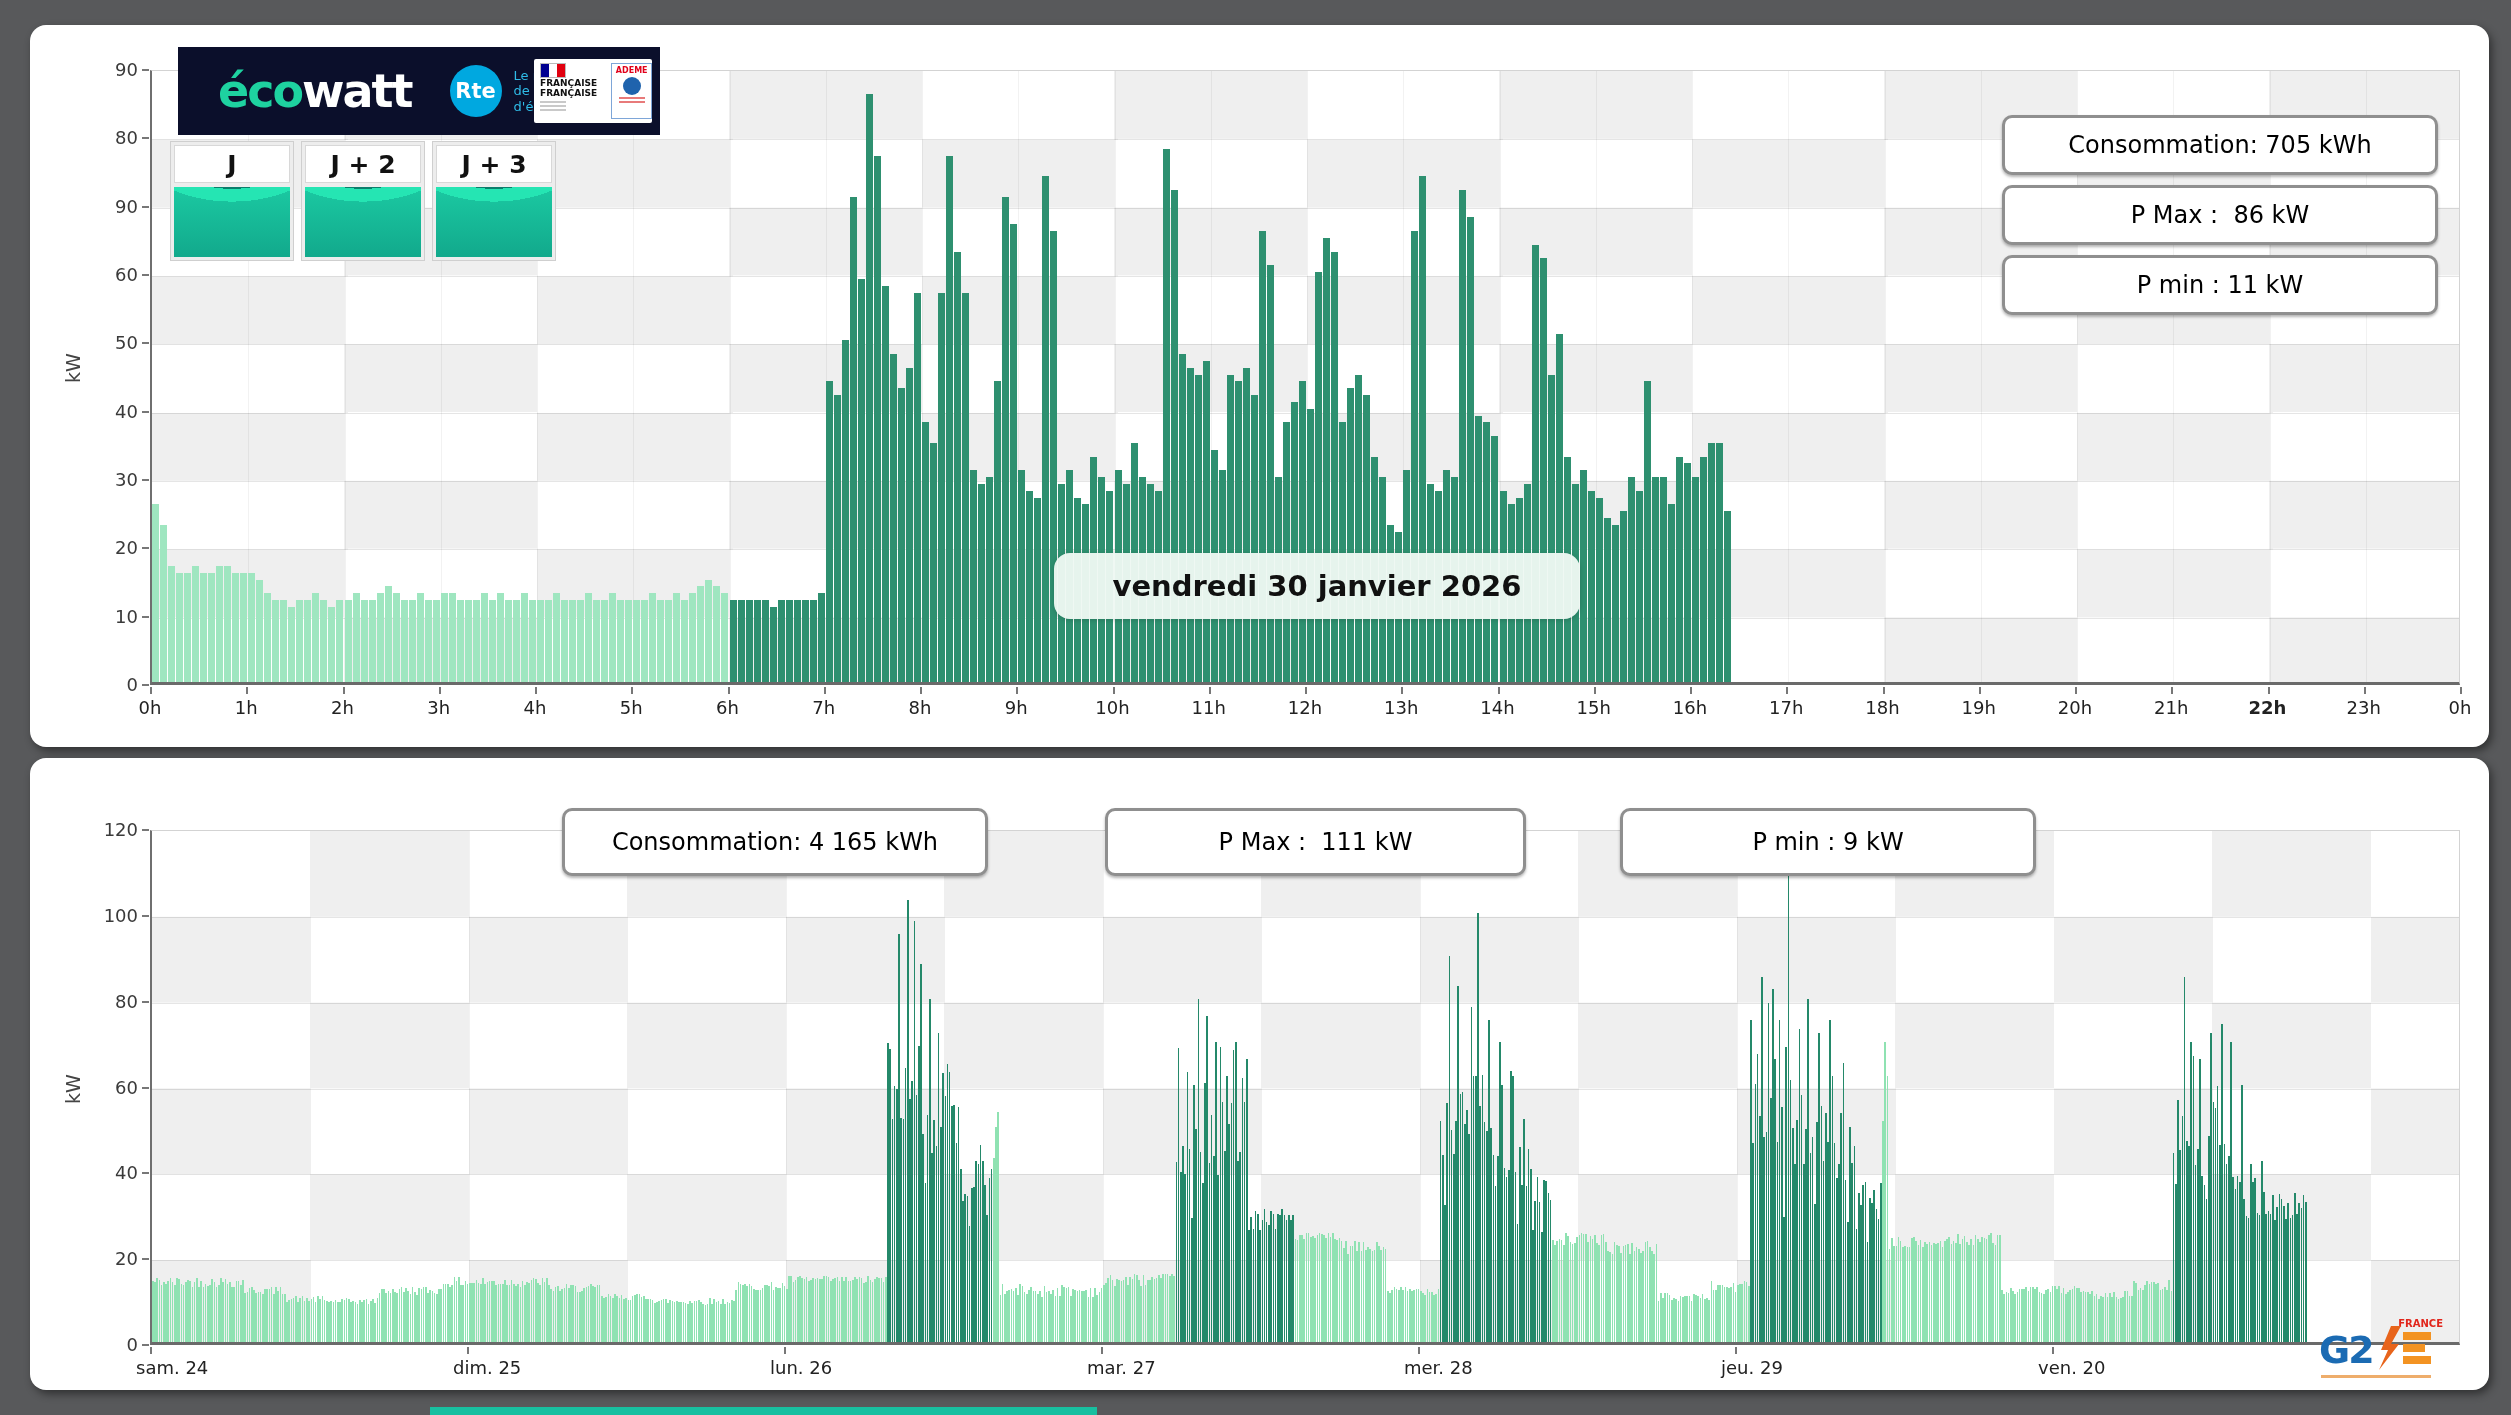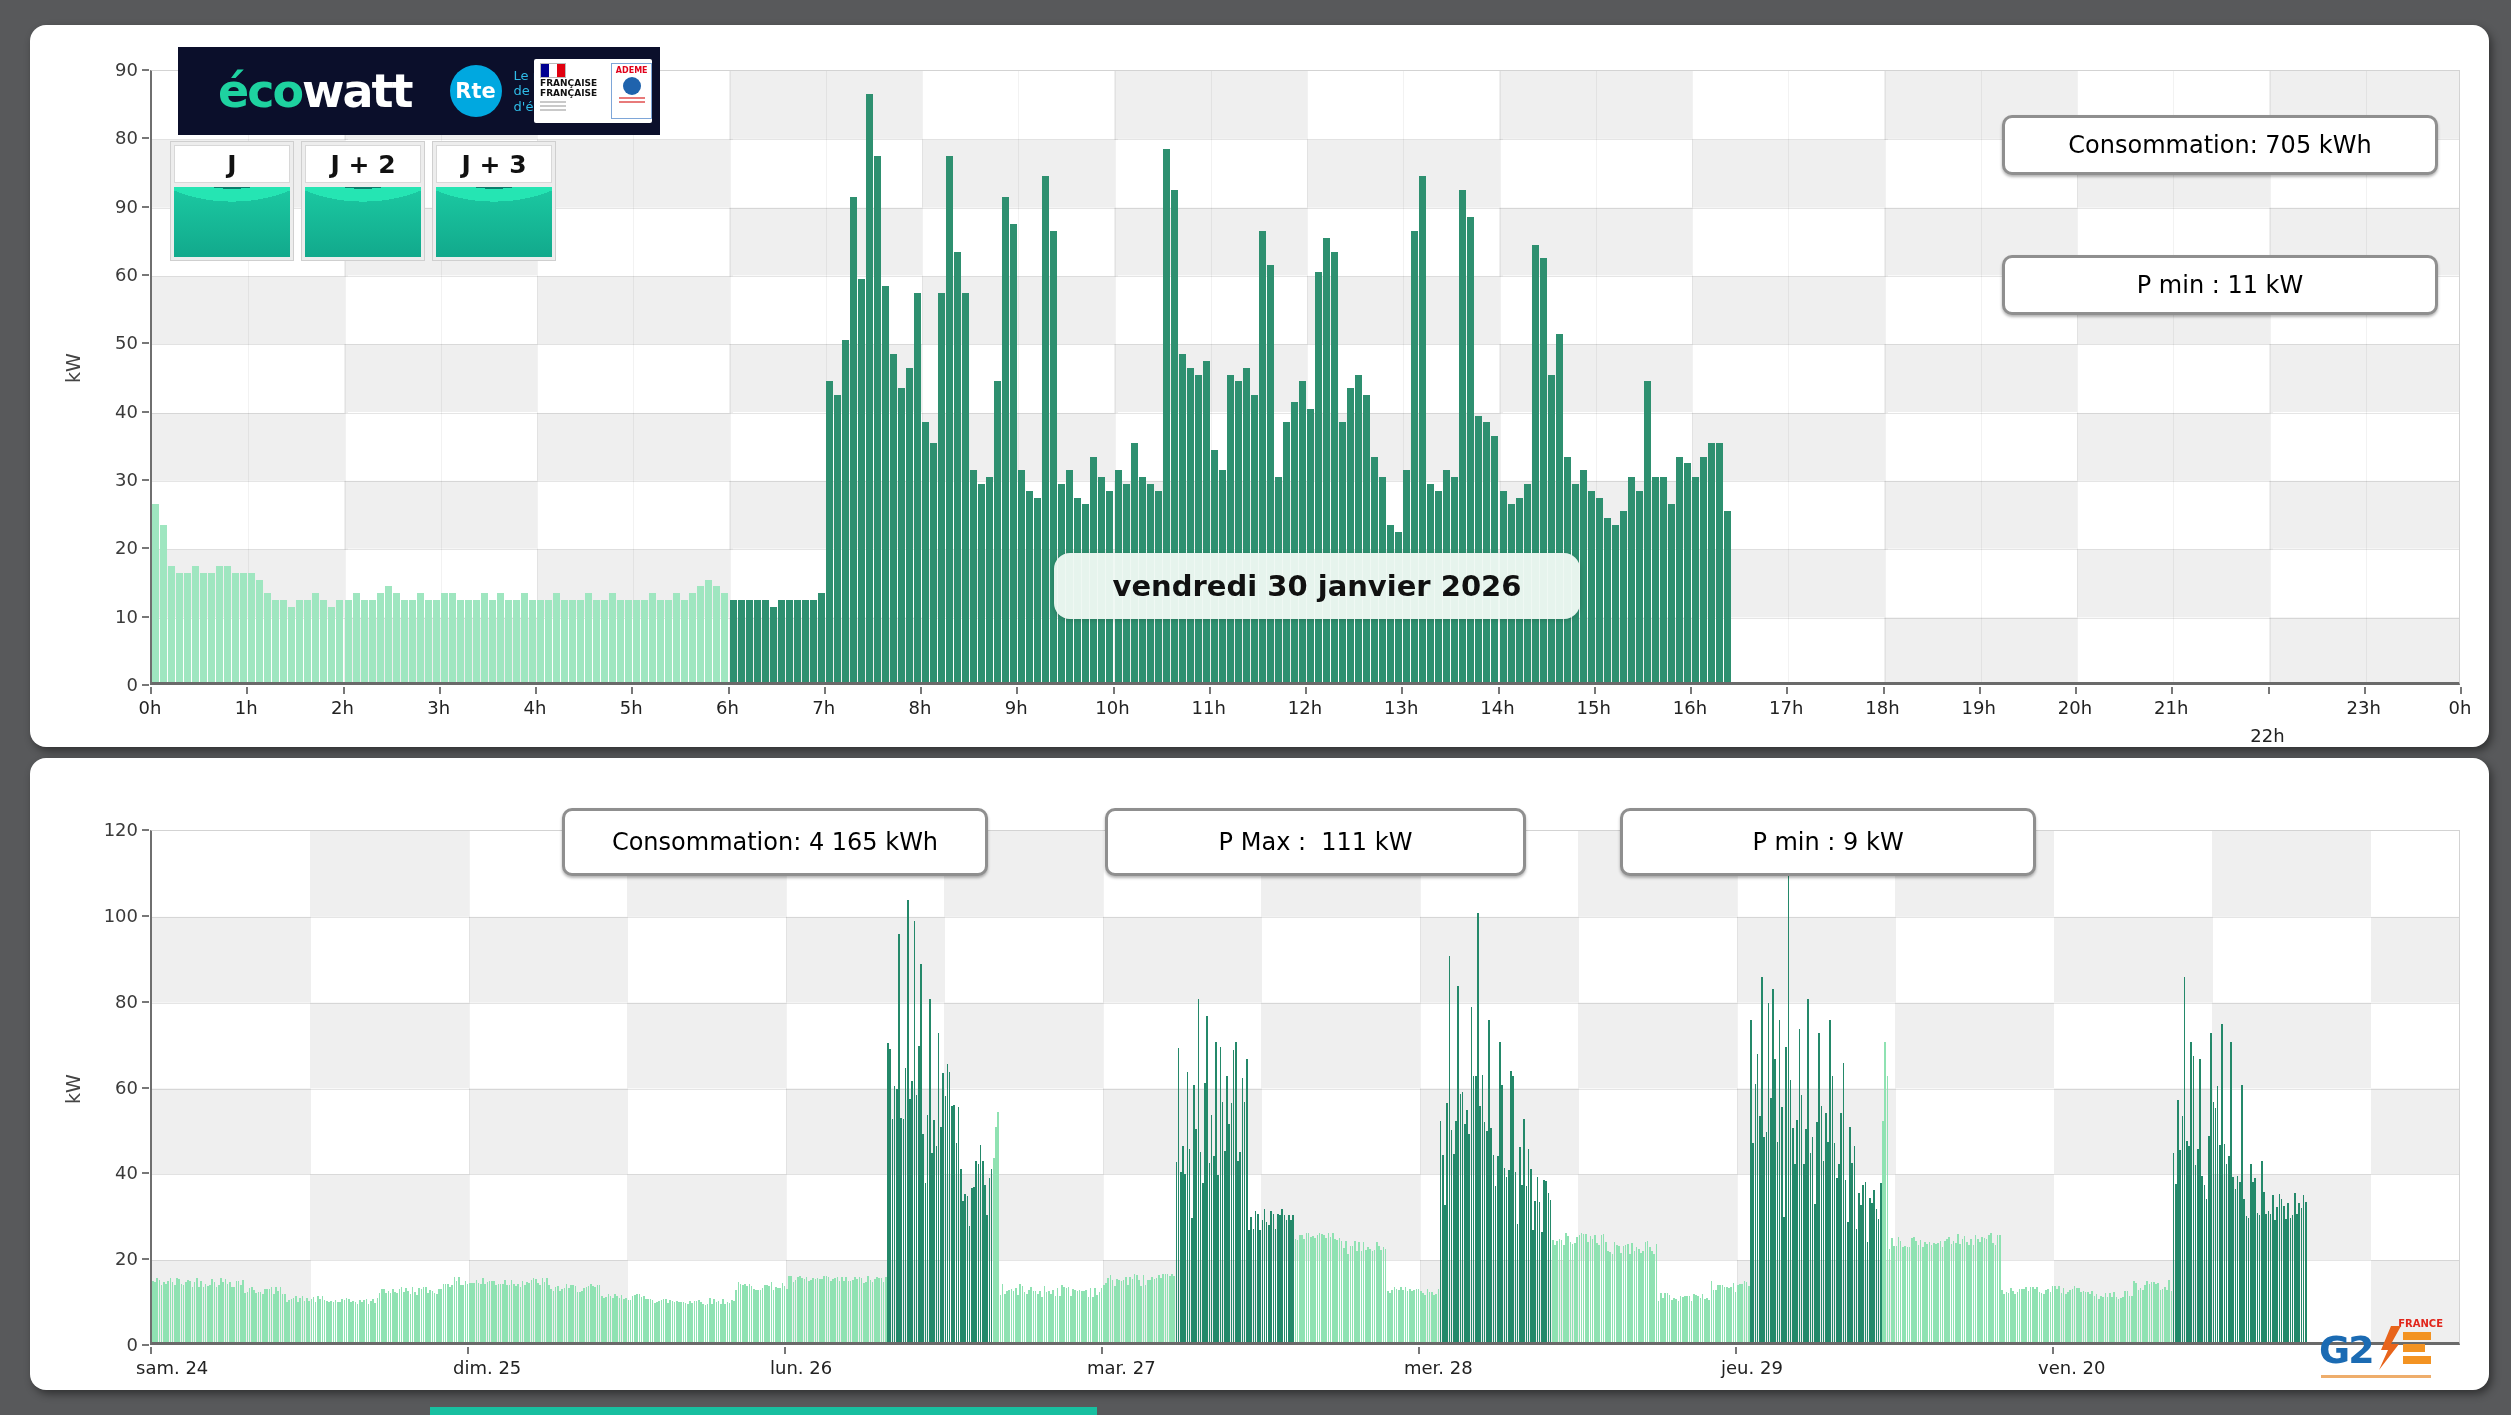--- a/index.html
+++ b/index.html
@@ -371,21 +371,21 @@
         <div class="xlab" style="top: 672px; left: 1756.25px; transform: translateX(-50%);">17h</div>
         <div class="xtickmark" style="left: 1756.25px; top: 662px;"></div>
         <div class="xlab" style="top: 672px; left: 1852.5px; transform: translateX(-50%);">18h</div>
         <div class="xtickmark" style="left: 1852.5px; top: 662px;"></div>
         <div class="xlab" style="top: 672px; left: 1948.75px; transform: translateX(-50%);">19h</div>
         <div class="xtickmark" style="left: 1948.75px; top: 662px;"></div>
         <div class="xlab" style="top: 672px; left: 2045px; transform: translateX(-50%);">20h</div>
         <div class="xtickmark" style="left: 2045px; top: 662px;"></div>
         <div class="xlab" style="top: 672px; left: 2141.25px; transform: translateX(-50%);">21h</div>
         <div class="xtickmark" style="left: 2141.25px; top: 662px;"></div>
-        <div class="xlab" style="top: 700px; left: 2237.5px; transform: translateX(-50%);">22h</div>
+        <div class="xlab" style="top: 672px; left: 2237.5px; transform: translateX(-50%); font-weight: bold;">22h</div>
         <div class="xtickmark" style="left: 2237.5px; top: 662px;"></div>
         <div class="xlab" style="top: 672px; left: 2333.75px; transform: translateX(-50%);">23h</div>
         <div class="xtickmark" style="left: 2333.75px; top: 662px;"></div>
         <div class="xlab" style="top: 672px; left: 2430px; transform: translateX(-50%);">0h</div>
         <div class="xtickmark" style="left: 2430px; top: 662px;"></div>
       </div>
     <div class="axis-unit" style="left:28px;top:332px;">kW</div>
 
     <div class="logobar">
       <div class="brand"><span class="eco">éco</span><span class="watt">watt</span></div>
@@ -430,20 +430,21 @@
           <div class="lab">J + 2</div>
           <div class="wave"></div>
         </div>
         <div class="tab">
           <div class="lab">J + 3</div>
           <div class="wave"></div>
         </div>
       </div>
 
     <div class="statbox" style="left:1972px;top:90px;width:430px;height:54px;">Consommation: 705 kWh</div>
+    <div class="statbox" style="left:1972px;top:160px;width:430px;height:54px;">P Max :  86 kW</div>
     <div class="statbox" style="left:1972px;top:230px;width:430px;height:54px;">P min : 11 kW</div>
   </section>
 
   <section class="panel panel-bot">
     <div class="plot plot-bot" id="plot2">
       <div class="barlayer" id="grid2">
           <div class="hline" style="top: 429.167px;"></div>
           <div class="hline" style="top: 343.333px;"></div>
           <div class="hline" style="top: 257.5px;"></div>
           <div class="hline" style="top: 171.667px;"></div>

